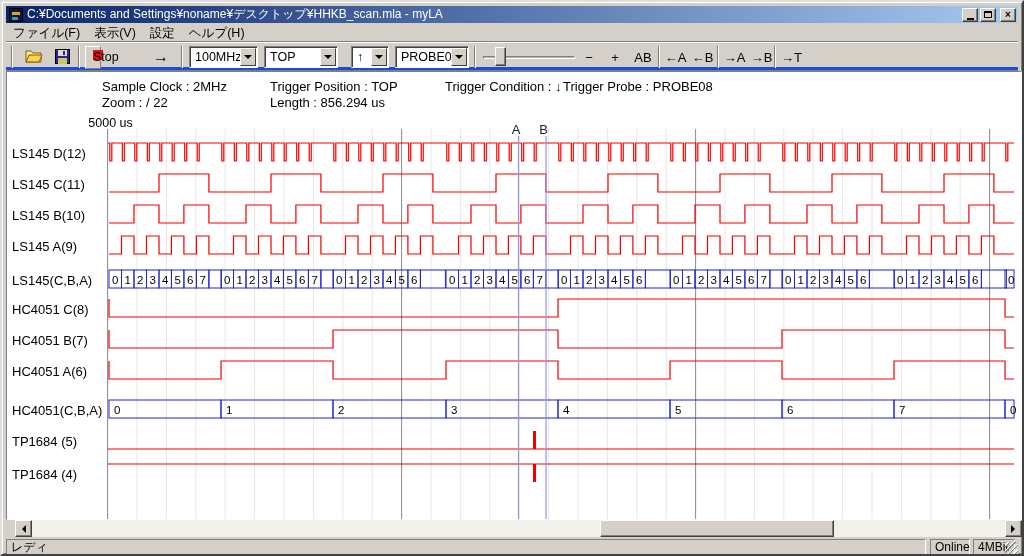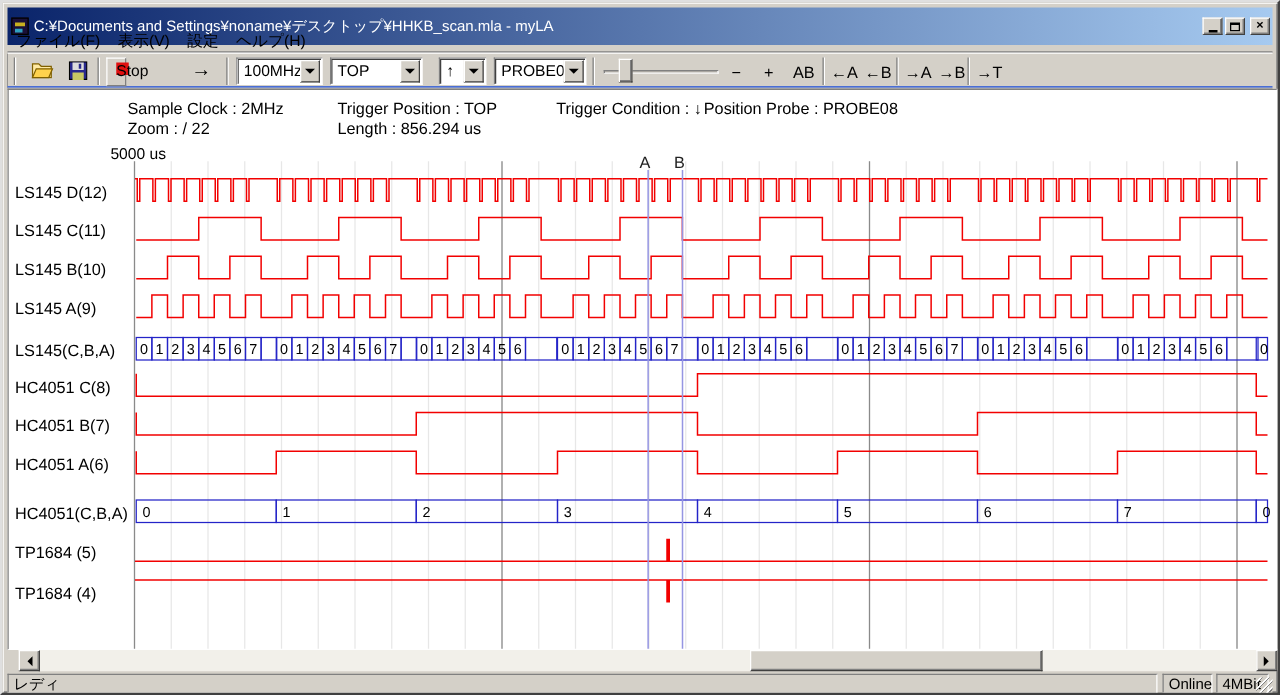--- a/index.html
+++ b/index.html
@@ -1,38 +1,38 @@
 <!DOCTYPE html>
 <html><head>
 <meta charset="utf-8">
 <style>
   html,body{margin:0;padding:0;background:#3a6ea5;}
   *{box-sizing:border-box;font-family:"Liberation Sans",sans-serif;}
   .win{position:relative;width:1024px;height:556px;background:#d4d0c8;
        border:2px solid;border-color:#dfdfdf #404040 #404040 #dfdfdf;
        box-shadow:inset 1px 1px 0 #fff, inset -1px -1px 0 #808080;overflow:hidden;}
   
-  .titlebar{position:absolute;left:4px;top:4px;right:4px;height:30px;
+  .titlebar{position:absolute;left:4px;top:4px;right:4px;height:17px;
             background:linear-gradient(90deg,#0a246a,#a6caf0);display:flex;align-items:center;padding:0 2px;}
   .appicon{width:14px;height:14px;margin:0 4px 0 1px;background:#1a1038;border:1px solid #000;position:relative;flex:0 0 auto;}
   .appicon::before{content:"";position:absolute;left:2px;top:3px;width:8px;height:3px;background:#c8b020;}
   .appicon::after{content:"";position:absolute;left:2px;top:8px;width:6px;height:3px;background:#30a0c0;}
   .title{color:#fff;font-size:12px;white-space:nowrap;overflow:hidden;flex:1;}
   .winbtns{display:flex;gap:2px;margin-left:4px;}
   .wbtn{width:16px;height:14px;background:#d4d0c8;border:1px solid;border-color:#fff #404040 #404040 #fff;
         box-shadow:inset -1px -1px 0 #808080;display:flex;align-items:center;justify-content:center;
         font-size:10px;font-weight:bold;color:#000;line-height:1;}
   .glyph-min{width:7px;height:2px;background:#000;margin-top:8px;}
   .glyph-max{width:8px;height:7px;border:1px solid #000;border-top-width:2px;}
   .wbtn.close{margin-left:2px;}
   
   .menubar{position:absolute;left:4px;top:23px;right:4px;height:17px;display:flex;align-items:center;font-size:12.5px;}
   .menuitem{padding:18px 7px;white-space:nowrap;}
   
-  .toolbar{position:absolute;left:4px;top:40px;right:4px;height:28px;border-top:1px solid #fff;border-bottom:1px solid #1d4ed8;box-shadow:0 -1px 0 #808080,0 1px 0 #808080;}
+  .toolbar{position:absolute;left:4px;top:40px;right:4px;height:28px;border-top:1px solid #fff;border-bottom:3px solid #1d4ed8;box-shadow:0 -1px 0 #808080,0 1px 0 #808080;}
   .toolbar *{position:absolute;top:3px;}
   .tsep{width:2px;height:22px;border-left:1px solid #808080;border-right:1px solid #fff;}
   .tbtn{height:22px;background:transparent;border:none;padding:0;display:flex;align-items:center;justify-content:center;}
   .stopbtn{height:23px;background:#d4d0c8;border:1px solid;border-color:#fff #808080 #808080 #fff;
            display:flex;align-items:center;gap:5px;font-size:12.5px;padding:0 7px;}
   .stopsq{width:10px;height:10px;background:#e01010;display:inline-block;}
   .arrowbtn{font-size:16px;font-weight:bold;color:#000;background:none;border:none;}
   .flatbtn{height:22px;background:none;border:none;font-size:13px;color:#000;padding:0 3px;display:flex;align-items:center;justify-content:center;}
   .combo{height:22px;background:#fff;border:1px solid;border-color:#808080 #fff #fff #808080;box-shadow:inset 1px 1px 0 #404040;}
   .combo-text{position:absolute;left:5px;top:3px;font-size:12.5px;white-space:nowrap;}
@@ -157,21 +157,21 @@
     <button class="flatbtn" style="left:715px;width:27px">→A</button>
     <button class="flatbtn" style="left:742px;width:27px">→B</button>
     <span class="tsep" style="left:768px"></span>
     <button class="flatbtn" style="left:772px;width:27px">→T</button>
   </div>
 
   <div class="client">
     <span class="infotext" style="left:95px;top:7px">Sample Clock : 2MHz</span>
     <span class="infotext" style="left:263px;top:7px">Trigger Position : TOP</span>
     <span class="infotext" style="left:438px;top:7px">Trigger Condition : ↓</span>
-    <span class="infotext" style="left:556px;top:7px">Position Probe : PROBE08</span>
+    <span class="infotext" style="left:556px;top:7px">Trigger Probe : PROBE08</span>
     <span class="infotext" style="left:95px;top:23px">Zoom : /  22</span>
     <span class="infotext" style="left:263px;top:23px">Length : 856.294 us</span>
     <svg id="wave" style="position:absolute;left:0;top:0" width="1014" height="447" viewBox="5 69 1014 447">
         <line x1="105.6" y1="126" x2="105.6" y2="517" stroke="#e7e7e7"></line>
         <line x1="135" y1="126" x2="135" y2="517" stroke="#e7e7e7"></line>
         <line x1="164.4" y1="126" x2="164.4" y2="517" stroke="#e7e7e7"></line>
         <line x1="193.8" y1="126" x2="193.8" y2="517" stroke="#e7e7e7"></line>
         <line x1="223.20000000000002" y1="126" x2="223.20000000000002" y2="517" stroke="#e7e7e7"></line>
         <line x1="252.60000000000002" y1="126" x2="252.60000000000002" y2="517" stroke="#e7e7e7"></line>
         <line x1="282" y1="126" x2="282" y2="517" stroke="#e7e7e7"></line>

